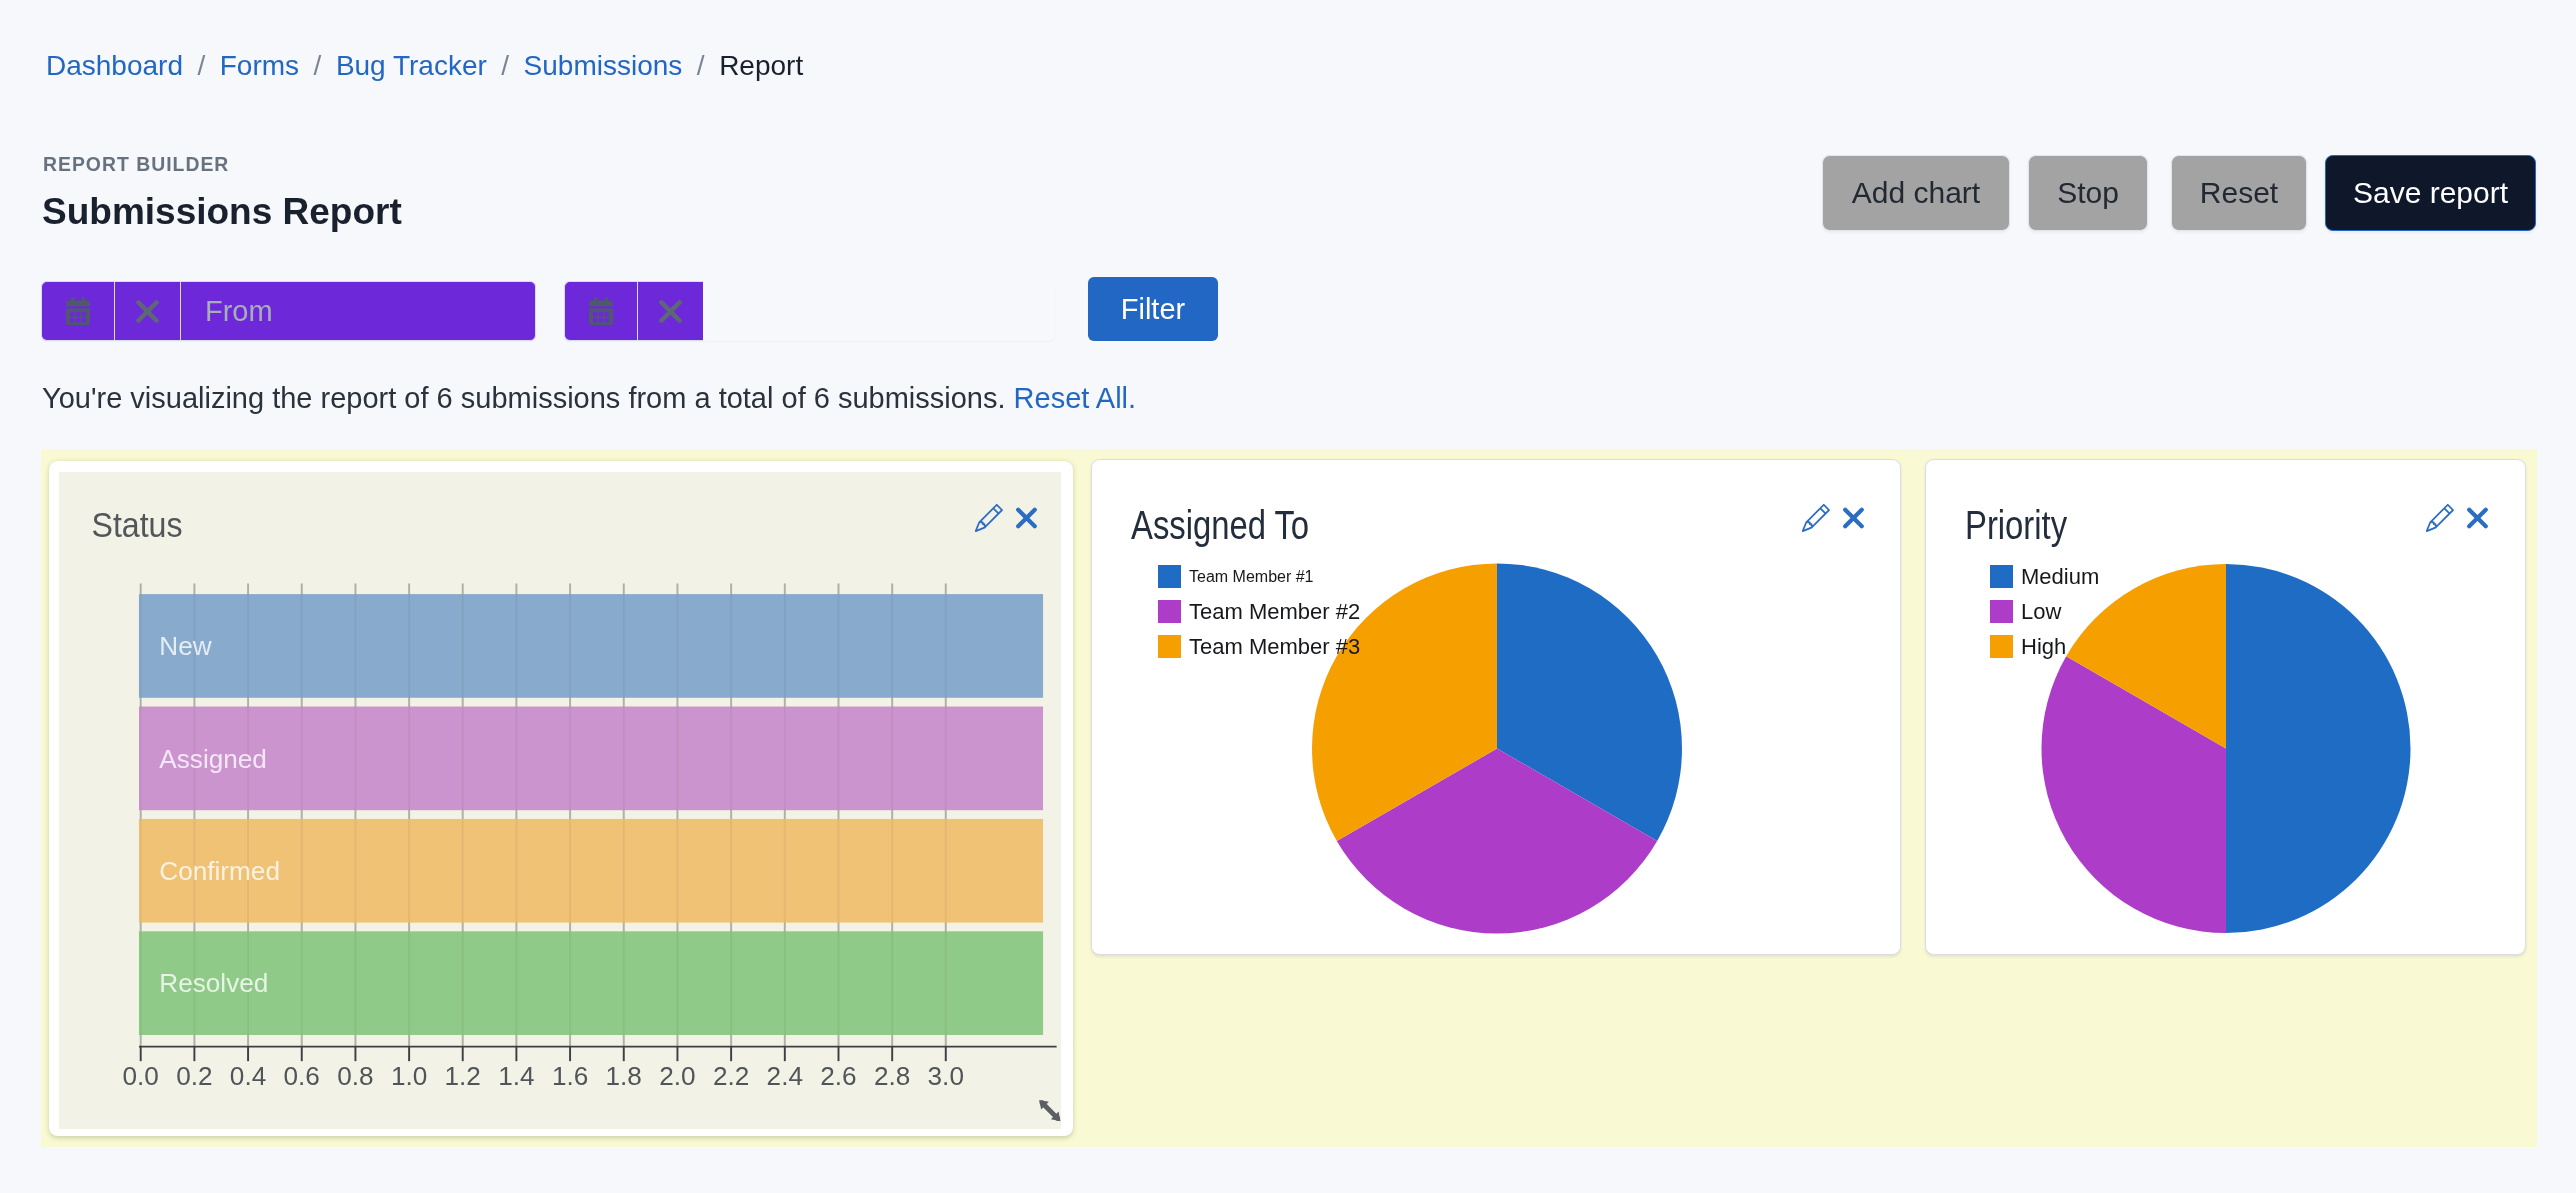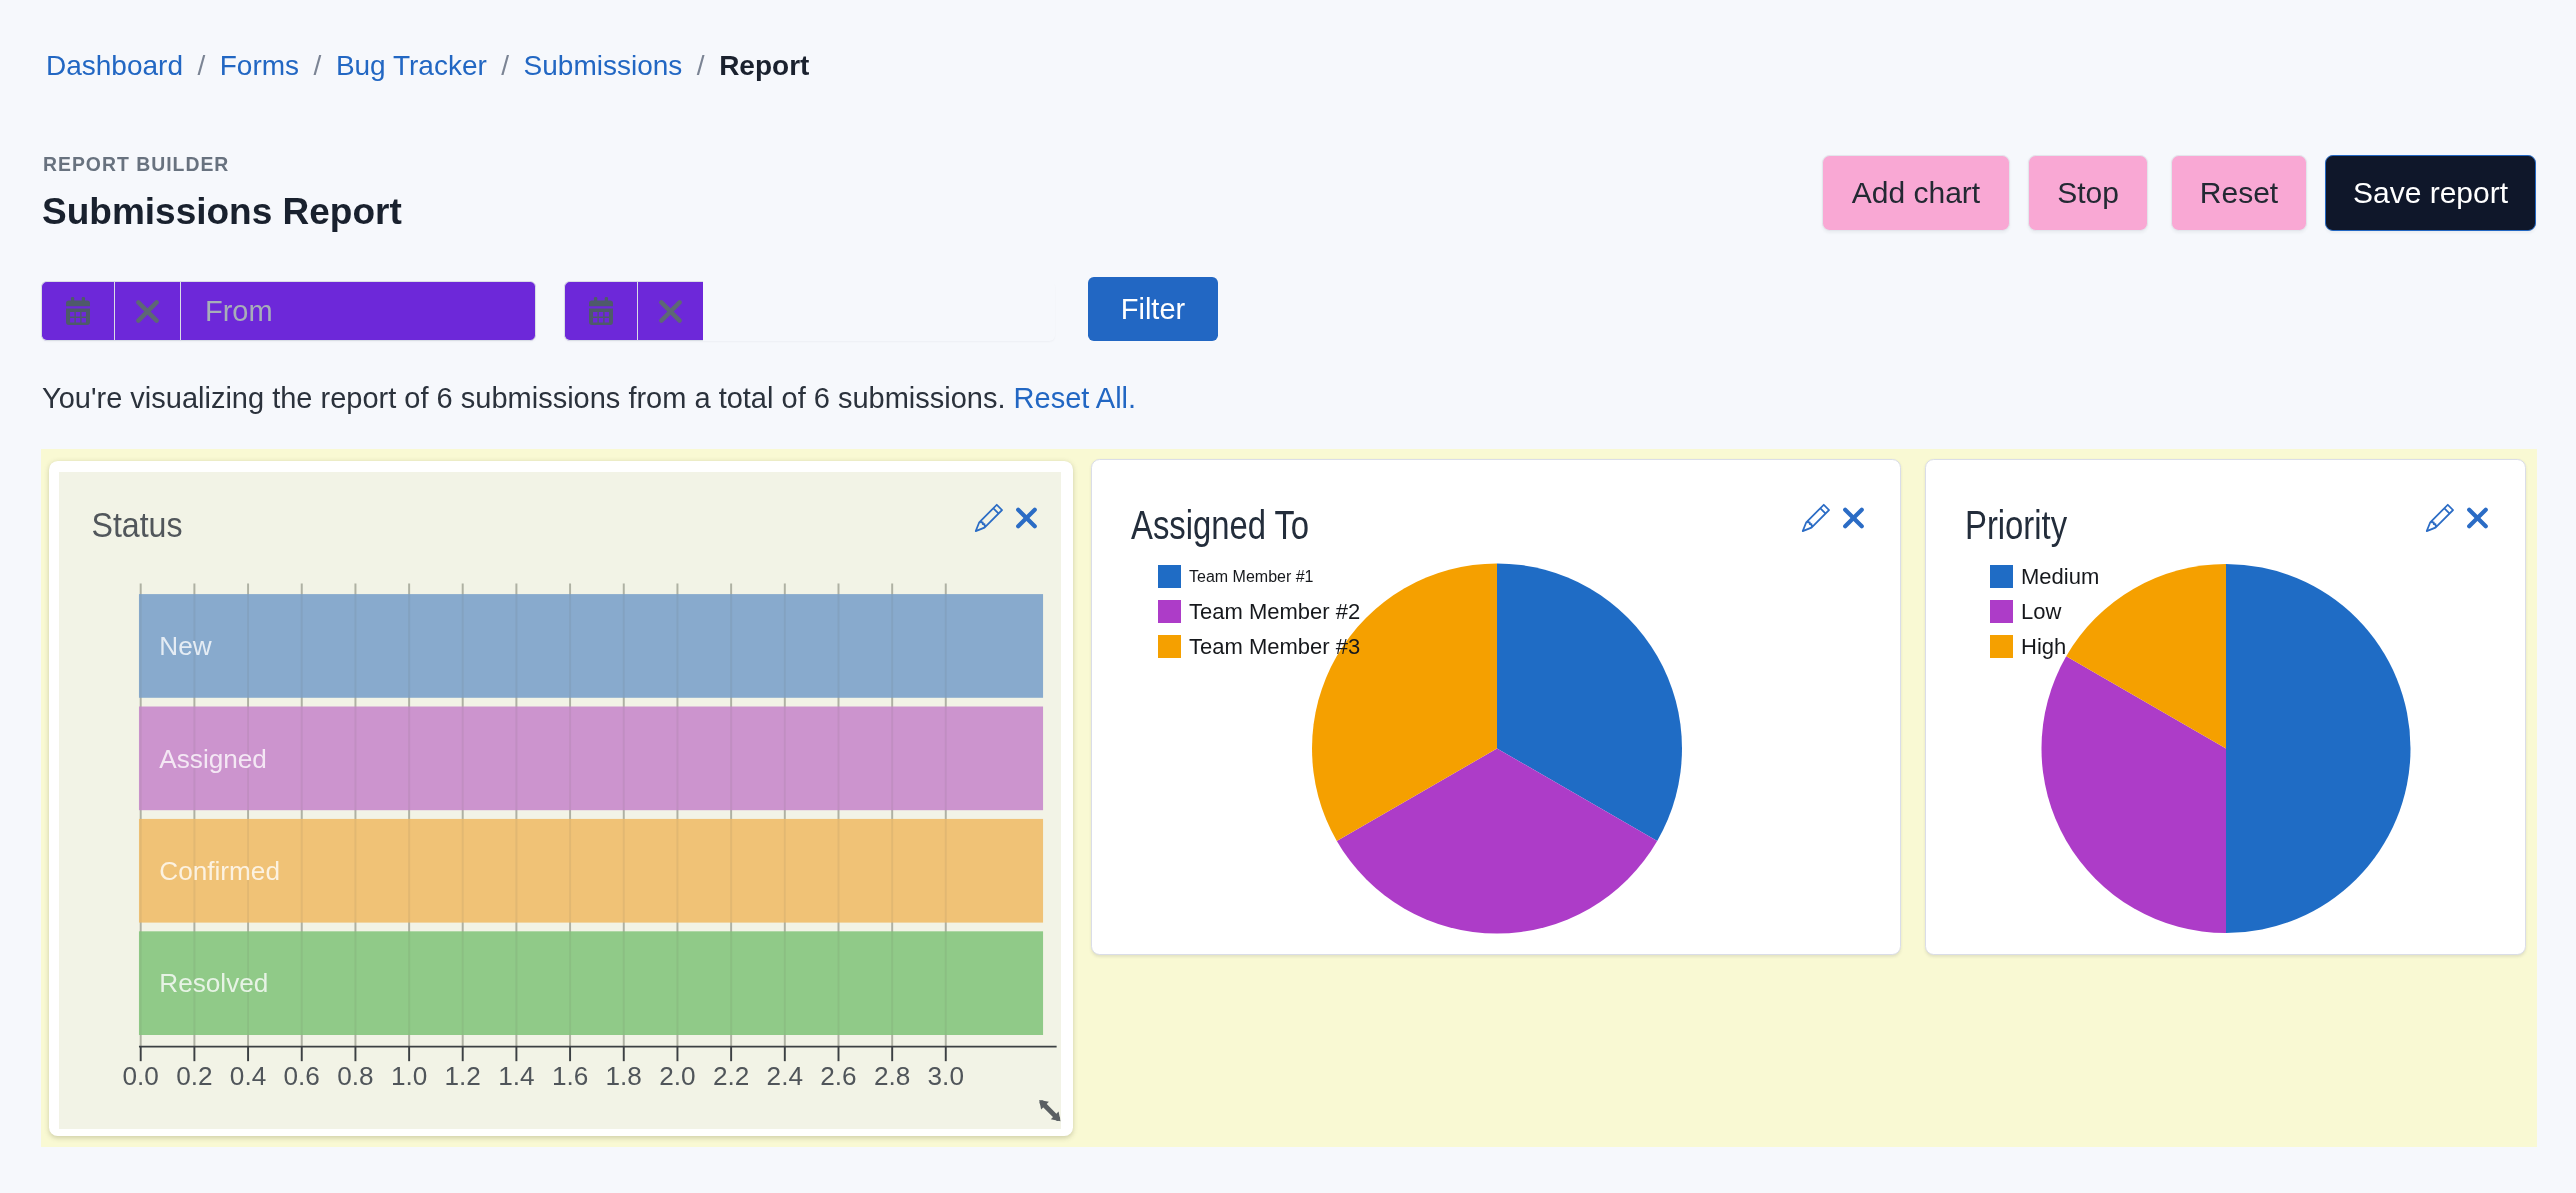--- a/index.html
+++ b/index.html
@@ -5,27 +5,27 @@
   * { margin:0; padding:0; box-sizing:border-box; }
   html,body { width:2576px; height:1193px; background:#f6f8fc; font-family:"Liberation Sans", sans-serif; position:relative; overflow:hidden; }
   .abs { position:absolute; }
   .lg { z-index:3; }
   a { text-decoration:none; }
 
   
   .crumbs { left:46px; top:50px; font-size:28px; color:#7b8494; }
   .crumbs a { color:#2267c3; }
   .crumbs .sep { margin:0 14.5px; color:#7b8494; }
-  .crumbs .cur { color:#1a212e; font-weight:bold;margin-top:44px; }
+  .crumbs .cur { color:#1a212e; font-weight:normal;margin-top:44px; }
 
   .eyebrow { left:43px; top:153px; font-size:19.4px; font-weight:bold; letter-spacing:1px; color:#68727f; }
   h1.title { left:42px; top:190px; font-size:37px; font-weight:bold; color:#19212e; line-height:1.2; }
 
   
-  .btn { position:absolute; top:155px; height:76px; border-radius:7.8px; background:#f9a8d4; border:1.9px solid #e3e6ec; box-shadow:0 1.9px 2.9px rgba(25,33,46,0.05); font-size:30px; color:#232933; font-family:"Liberation Sans",sans-serif; display:flex; align-items:center; justify-content:center; font-weight:500; }
+  .btn { position:absolute; top:155px; height:76px; border-radius:7.8px; background:#a3a3a3; border:1.9px solid #e3e6ec; box-shadow:0 1.9px 2.9px rgba(25,33,46,0.05); font-size:30px; color:#232933; font-family:"Liberation Sans",sans-serif; display:flex; align-items:center; justify-content:center; font-weight:500; }
   .btn.primary { background:#0f172a; border-color:#2267c3; color:#ffffff; }
 
   
   .igroup { position:absolute; top:281px; height:60px; display:flex; border-radius:5.8px; box-shadow:0 1px 1.9px rgba(25,33,46,0.04); }
   .iseg { background:#6d28d9; border:1.9px solid #d9dee5; border-right:none; display:flex; align-items:center; justify-content:center; }
   .iseg.first { border-radius:5.8px 0 0 5.8px; }
   .iseg.last { border:1.9px solid #d9dee5; border-radius:0 5.8px 5.8px 0; flex:1; justify-content:flex-start; }
   .iseg .ph { color:#a7aeb8; font-size:29px; padding-left:24px; }
   .fbtn { position:absolute; left:1088px; top:277px; width:130px; height:64px; background:#2267c3; border-radius:5.8px; color:#fff; font-size:29px; font-weight:500; display:flex; align-items:center; justify-content:center; }
 

